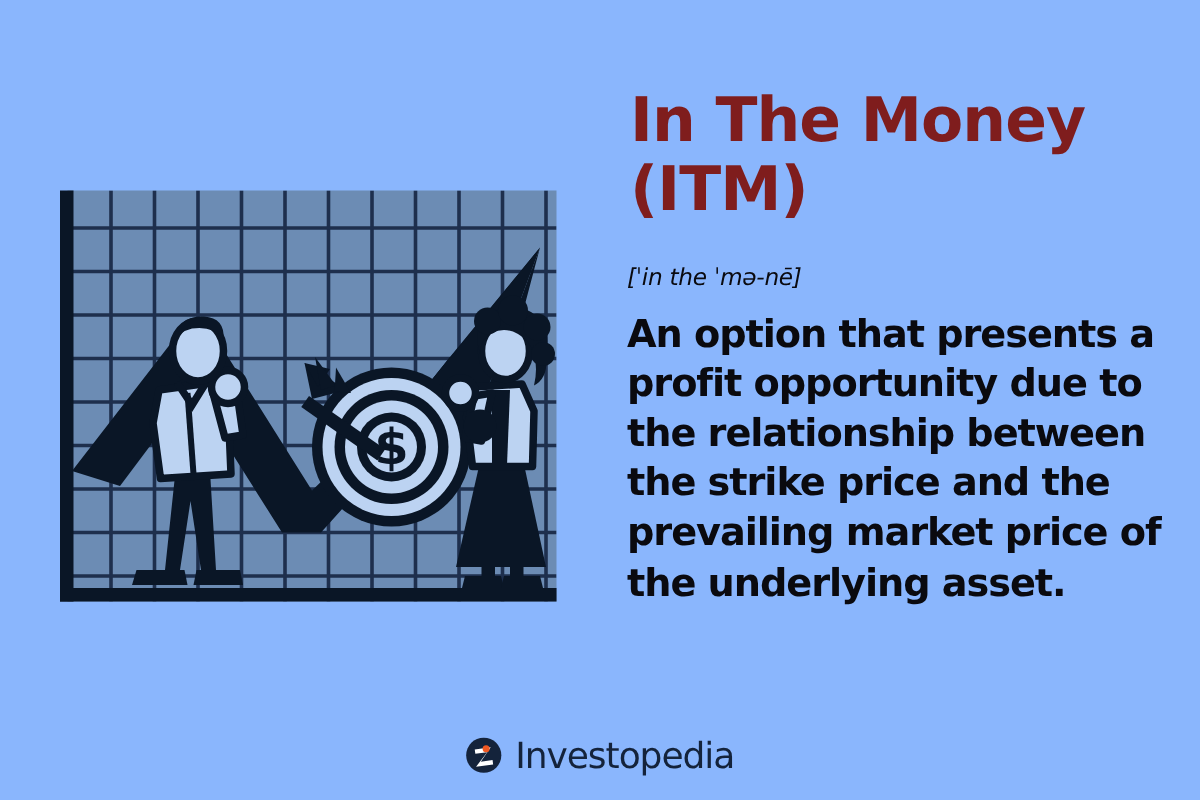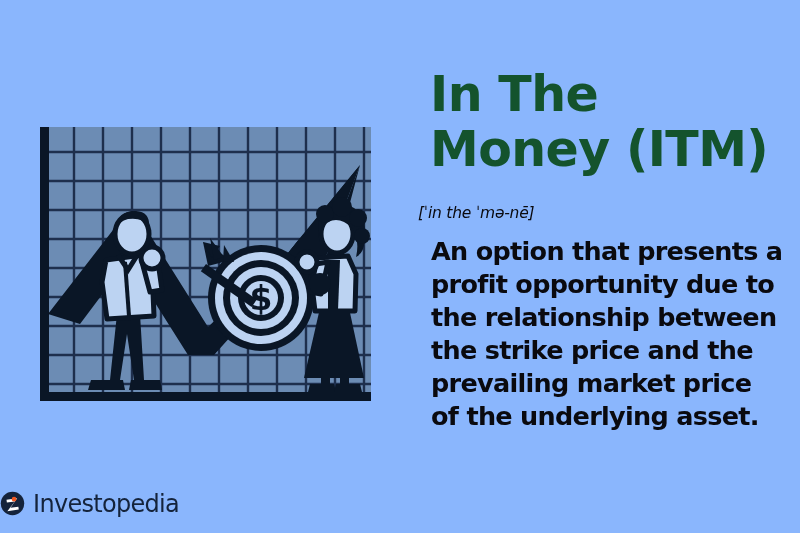--- a/index.html
+++ b/index.html
@@ -39,56 +39,57 @@
 
   
   #text-column {
     position: absolute;
     left: 418px;
     top: 56px;
     width: 368px;
   }
 
   #term-title {
-    margin: 12px;
-    font-family: "DejaVu Sans", sans-serif;
-    font-size: 49px;
+    margin: 2px;
+    font-family: "DejaVu Sans", sans-serif;
+    font-size: 41px;
     line-height: 1.12;
     font-weight: bold;
     letter-spacing: -0.6px;
-    color: #14532d;
+    color: #7f1d1d;
   }
 
   #pronunciation {
     margin: 26px 0 0 0;
     font-family: "DejaVu Sans", sans-serif;
     font-size: 15.5px;
     font-style: italic;
     letter-spacing: -0.2px;
     color: #0a0a0f;
   }
 
   #definition {
-    margin: 13px 0 0 13px;
+    margin: 13px 0 0 0;
     font-family: "DejaVu Sans", sans-serif;
     font-size: 25.5px;
     line-height: 1.30;
     font-weight: bold;
     letter-spacing: -0.7px;
     color: #0a0a0f;
   }
 
   
   #brand {
     position: absolute;
     left: 0;
     right: 0;
     bottom: 17px;
     display: flex;
     align-items: center;
+    justify-content: center;
     gap: 8px;
   }
   #brand-mark {
     width: 25px;
     height: 25px;
     flex: 0 0 auto;
     display: block;
   }
   #brand-name {
     font-family: "DejaVu Sans", sans-serif;

